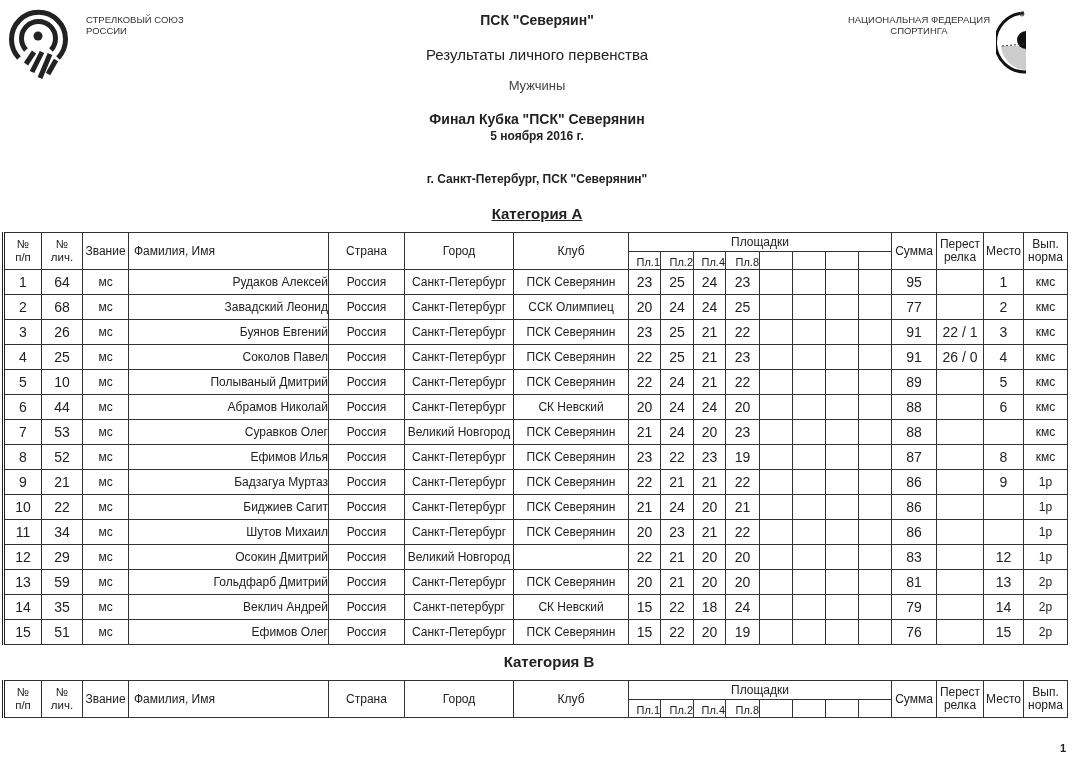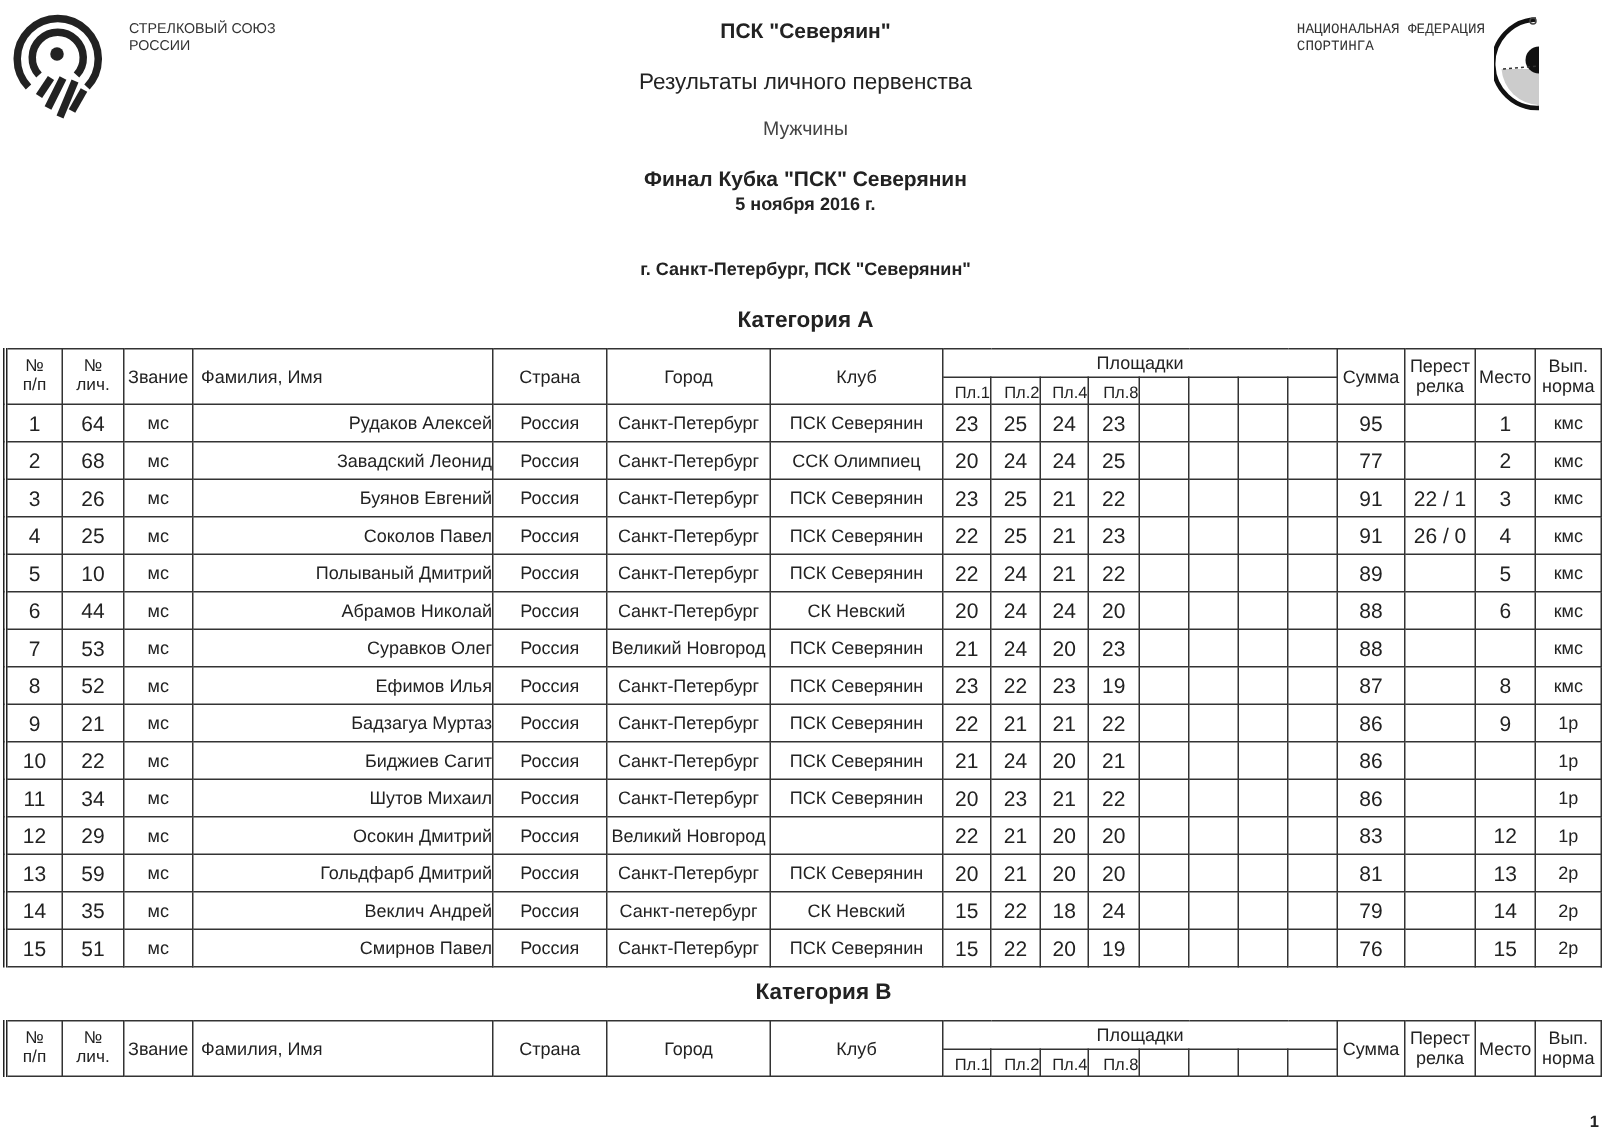--- a/index.html
+++ b/index.html
@@ -1,29 +1,29 @@
 <!DOCTYPE html>
 <html><head>
 <meta charset="utf-8">
 <style>
   html, body { margin:0; padding:0; background:#ffffff; }
   body { width:1074px; height:758px; position:relative; overflow:hidden; font-family:"Liberation Sans", sans-serif; color:#222; }
   .logo-left { position:absolute; left:8px; top:6px; width:60px; height:76px; }
   .org-left { position:absolute; left:86px; top:14px; font-size:9.5px; line-height:11px; color:#333; text-transform:uppercase; }
-  .org-right { position:absolute; right:84px; top:14px; font-size:9.5px; line-height:11px; color:#333; text-align:left; text-transform:uppercase;font-family:Liberation Mono, monospace; }
+  .org-right { position:absolute; right:84px; top:14px; font-size:9.5px; line-height:11px; color:#333; text-align:center; text-transform:uppercase; }
   .logo-right { position:absolute; left:996px; top:6px; width:30px; height:68px; overflow:hidden; }
   .center { position:absolute; left:0; width:1074px; text-align:center; }
   .t1 { top:12px; font-size:14px; font-weight:bold; }
   .t2 { top:46px; font-size:15px; font-weight:normal; }
   .t3 { top:78px; font-size:13px; color:#444; }
   .t4 { top:111px; font-size:14px; font-weight:bold; }
   .t5 { top:129px; font-size:12px; font-weight:bold; }
   .t6 { top:172px; font-size:12px; font-weight:bold; }
   .cat { font-size:15px; font-weight:bold; }
-  .catA { top:205px; }
+  .catA { top:205px;text-decoration:underline; }
   .catB { top:653px;padding-left:12px; }
   .tbl-wrap { position:absolute; left:2px; }
   table.res { border-collapse:collapse; table-layout:fixed; font-size:12px; border-left:3px double #222; }
   table.res td, table.res th { border:1px solid #333; padding:0; text-align:center; vertical-align:middle; overflow:hidden; white-space:nowrap; font-weight:normal; }
   table.res th { font-size:12px; line-height:13px; }
   table.res th.small { font-size:11.5px; }
   table.res th.pl { font-size:11px; height:17px; vertical-align:bottom; text-align:right; padding-left:1px; }
   table.res th.plgroup { height:18px; }
   table.res td { height:24px; font-size:14px; }
   table.res td.txt { font-size:12px; }
@@ -415,21 +415,21 @@
           <td></td>
           <td>79</td>
           <td></td>
           <td>14</td>
           <td class="norm">2р</td>
         </tr>
         <tr>
           <td>15</td>
           <td>51</td>
           <td class="txt">мс</td>
-          <td class="txt left">Смирнов Павел</td>
+          <td class="txt left">Ефимов Олег</td>
           <td class="txt">Россия</td>
           <td class="txt">Санкт-Петербург</td>
           <td class="txt">ПСК Северянин</td>
           <td>15</td>
           <td>22</td>
           <td>20</td>
           <td>19</td>
           <td></td>
           <td></td>
           <td></td>

